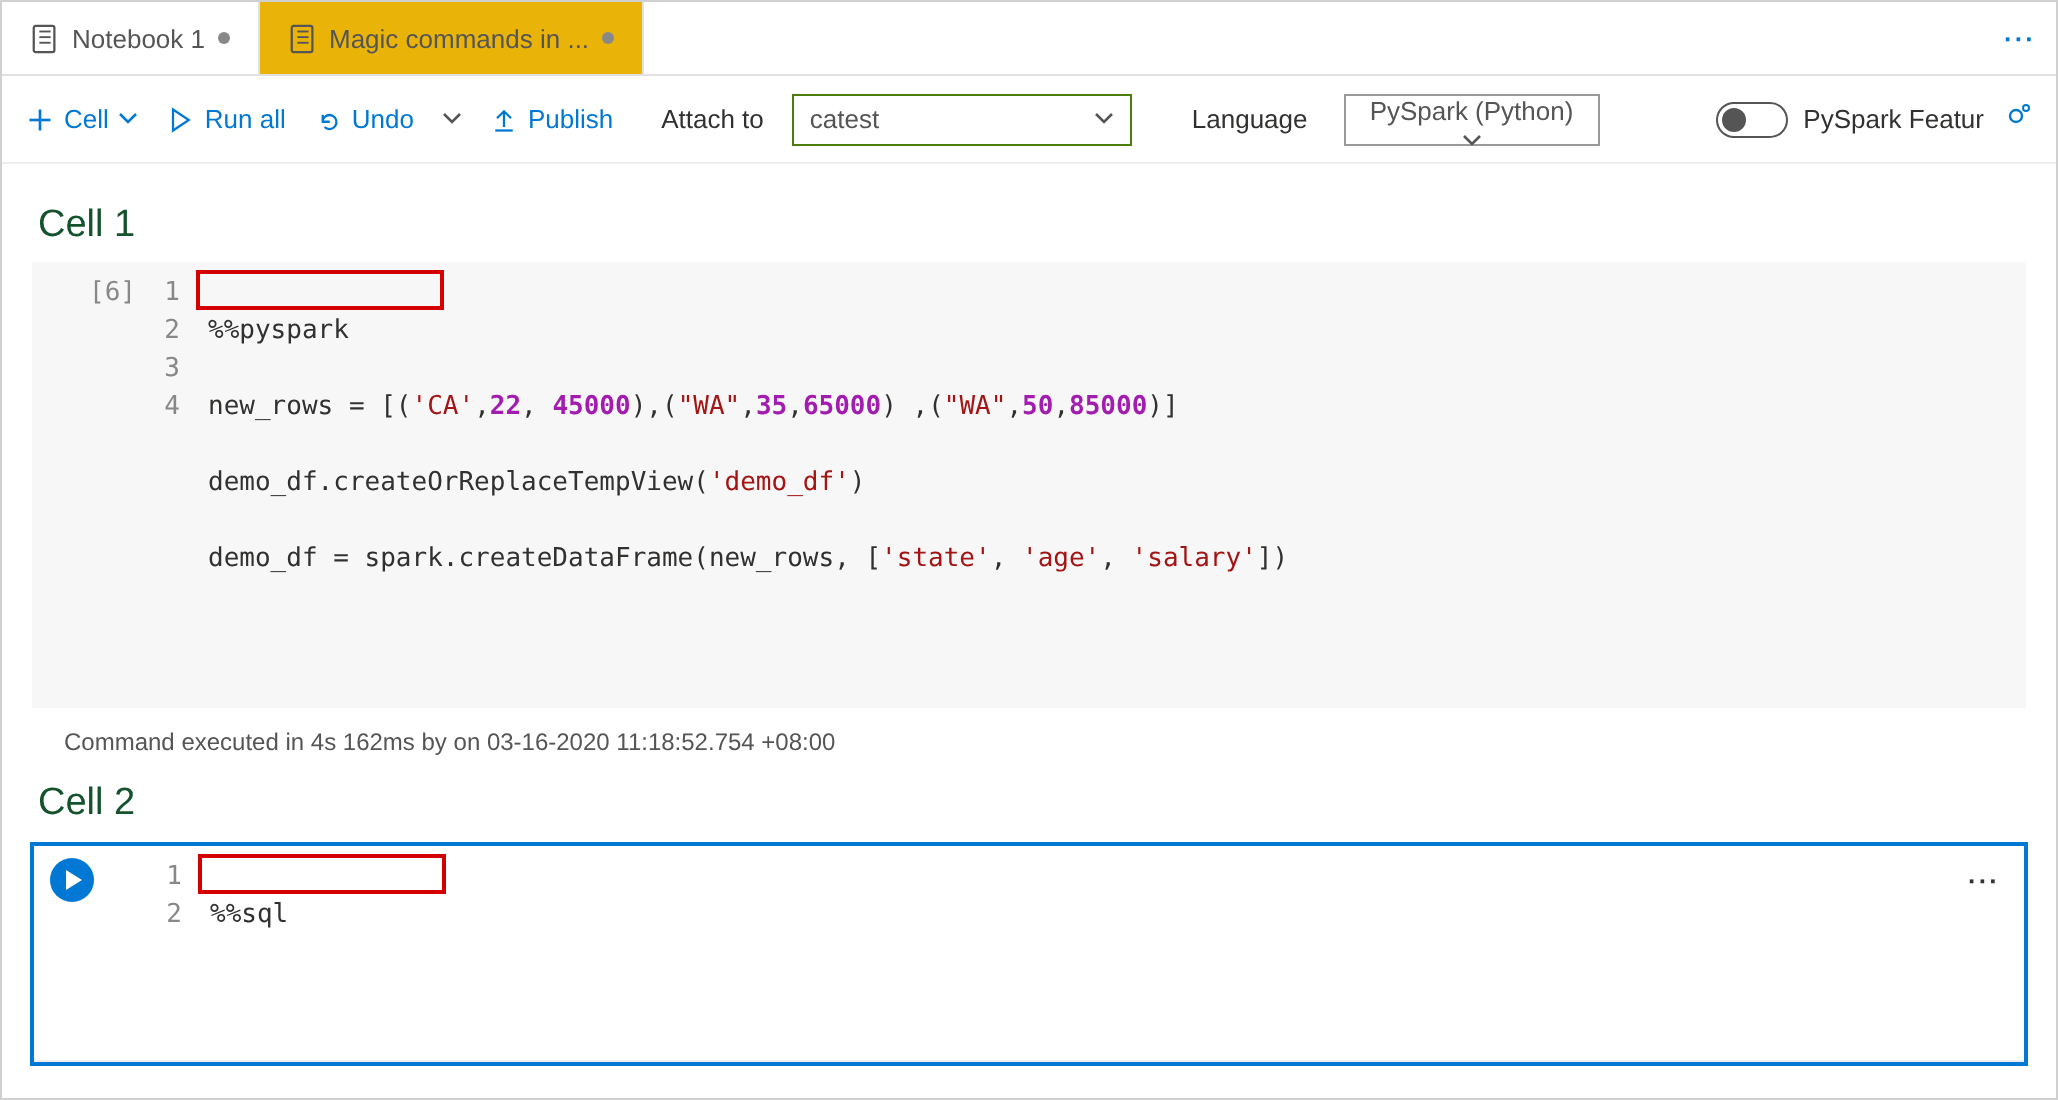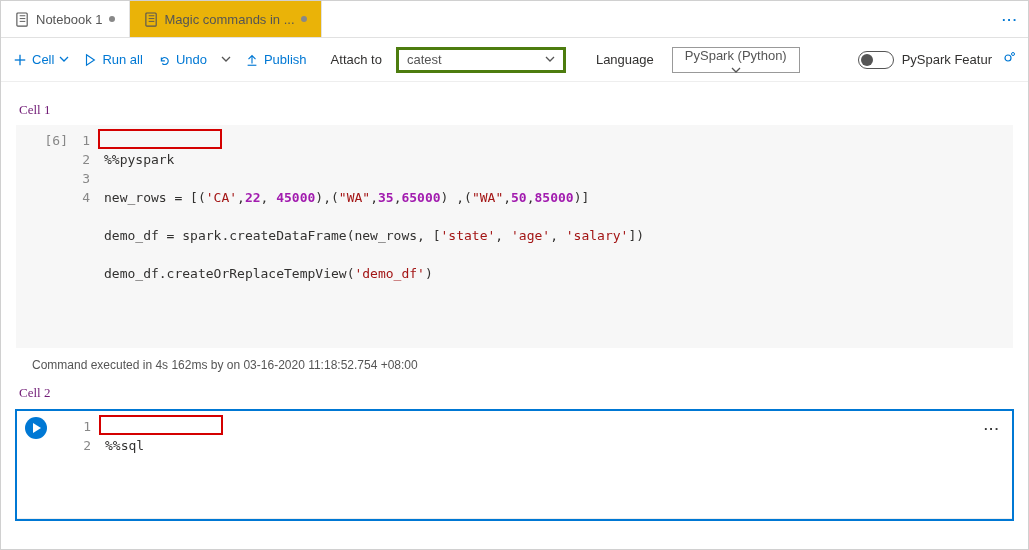--- a/index.html
+++ b/index.html
@@ -54,21 +54,21 @@
     gap: 5px;
     color: #0078d4;
     cursor: pointer;
     font-size: 13px;
   }
   .tb-item svg { width: 14px; height: 14px; }
   .chev svg { width: 10px; height: 10px; }
   .attach-label { color: #323130; margin-left: 10px; }
   .attach-select {
     display:flex; align-items:center; justify-content:space-between;
-    border:3px solid #4d7c0f; height:26px; width:170px; padding:0 8px;
+    border:1px solid #4d7c0f; height:26px; width:170px; padding:0 8px;
     color:#555; cursor:pointer;
   }
   .lang-label { color:#323130; margin-left: 16px; }
   .lang-select {
     display:flex; align-items:center; justify-content:space-between;
     border:1px solid #999; height:26px; width:128px; padding:0 8px;
     color:#555; cursor:pointer; margin-left:4px;flex-direction:column;
   }
   .preview {
     display:flex; align-items:center; gap:8px; margin-left:auto; cursor:pointer;
@@ -78,21 +78,21 @@
     position:relative; background:#fff;
   }
   .toggle::after {
     content:""; position:absolute; left:2px; top:2px;
     width:12px; height:12px; border-radius:50%; background:#555;
   }
   .preview-icon svg { width:16px; height:16px; }
 
   
   .content { padding: 12px 14px 0 14px; }
-  .cell-label { font-size:13px; color:#701a75; margin: 8px 0 6px 4px; font-family: Liberation Serif, serif; }
+  .cell-label { font-size:19px; color:#14532d; margin: 8px 0 6px 4px; }
 
   
   .cell {
     border:1px solid transparent;
   }
   .code-block {
     background:#f7f7f7;
     display:flex;
     padding: 6px 10px 8px 10px;
     font-family: Consolas, Menlo, monospace;
@@ -241,22 +241,22 @@
       <div class="exec-count">[6]</div>
       <div class="gutter">
         <div>1</div>
         <div>2</div>
         <div>3</div>
         <div>4</div>
       </div>
       <div class="code">
 <div><span>%%pyspark</span></div>
 <div><span>new_rows = [(</span><span class="hl-red">'CA'</span><span>,</span><span class="hl-num">22</span><span>, </span><span class="hl-num">45000</span><span>),(</span><span class="hl-red">"WA"</span><span>,</span><span class="hl-num">35</span><span>,</span><span class="hl-num">65000</span><span>) ,(</span><span class="hl-red">"WA"</span><span>,</span><span class="hl-num">50</span><span>,</span><span class="hl-num">85000</span><span>)]</span></div>
+<div><span>demo_df.createOrReplaceTempView(</span><span class="hl-red">'demo_df'</span><span>)</span></div>
 <div><span>demo_df = spark.createDataFrame(new_rows, [</span><span class="hl-red">'state'</span><span>, </span><span class="hl-red">'age'</span><span>, </span><span class="hl-red">'salary'</span><span>])</span></div>
-<div><span>demo_df.createOrReplaceTempView(</span><span class="hl-red">'demo_df'</span><span>)</span></div>
         <div class="redbox" style="left:-6px; top:-2px; width:124px; height:20px;"></div>
       </div>
     </div>
     <div class="cell-status">Command executed in 4s 162ms by       on 03-16-2020 11:18:52.754 +08:00</div>
   </div>
 
   <div class="cell-label">Cell 2</div>
   <div class="cell2">
     <div class="run-btn">
       <svg viewBox="0 0 10 10">

